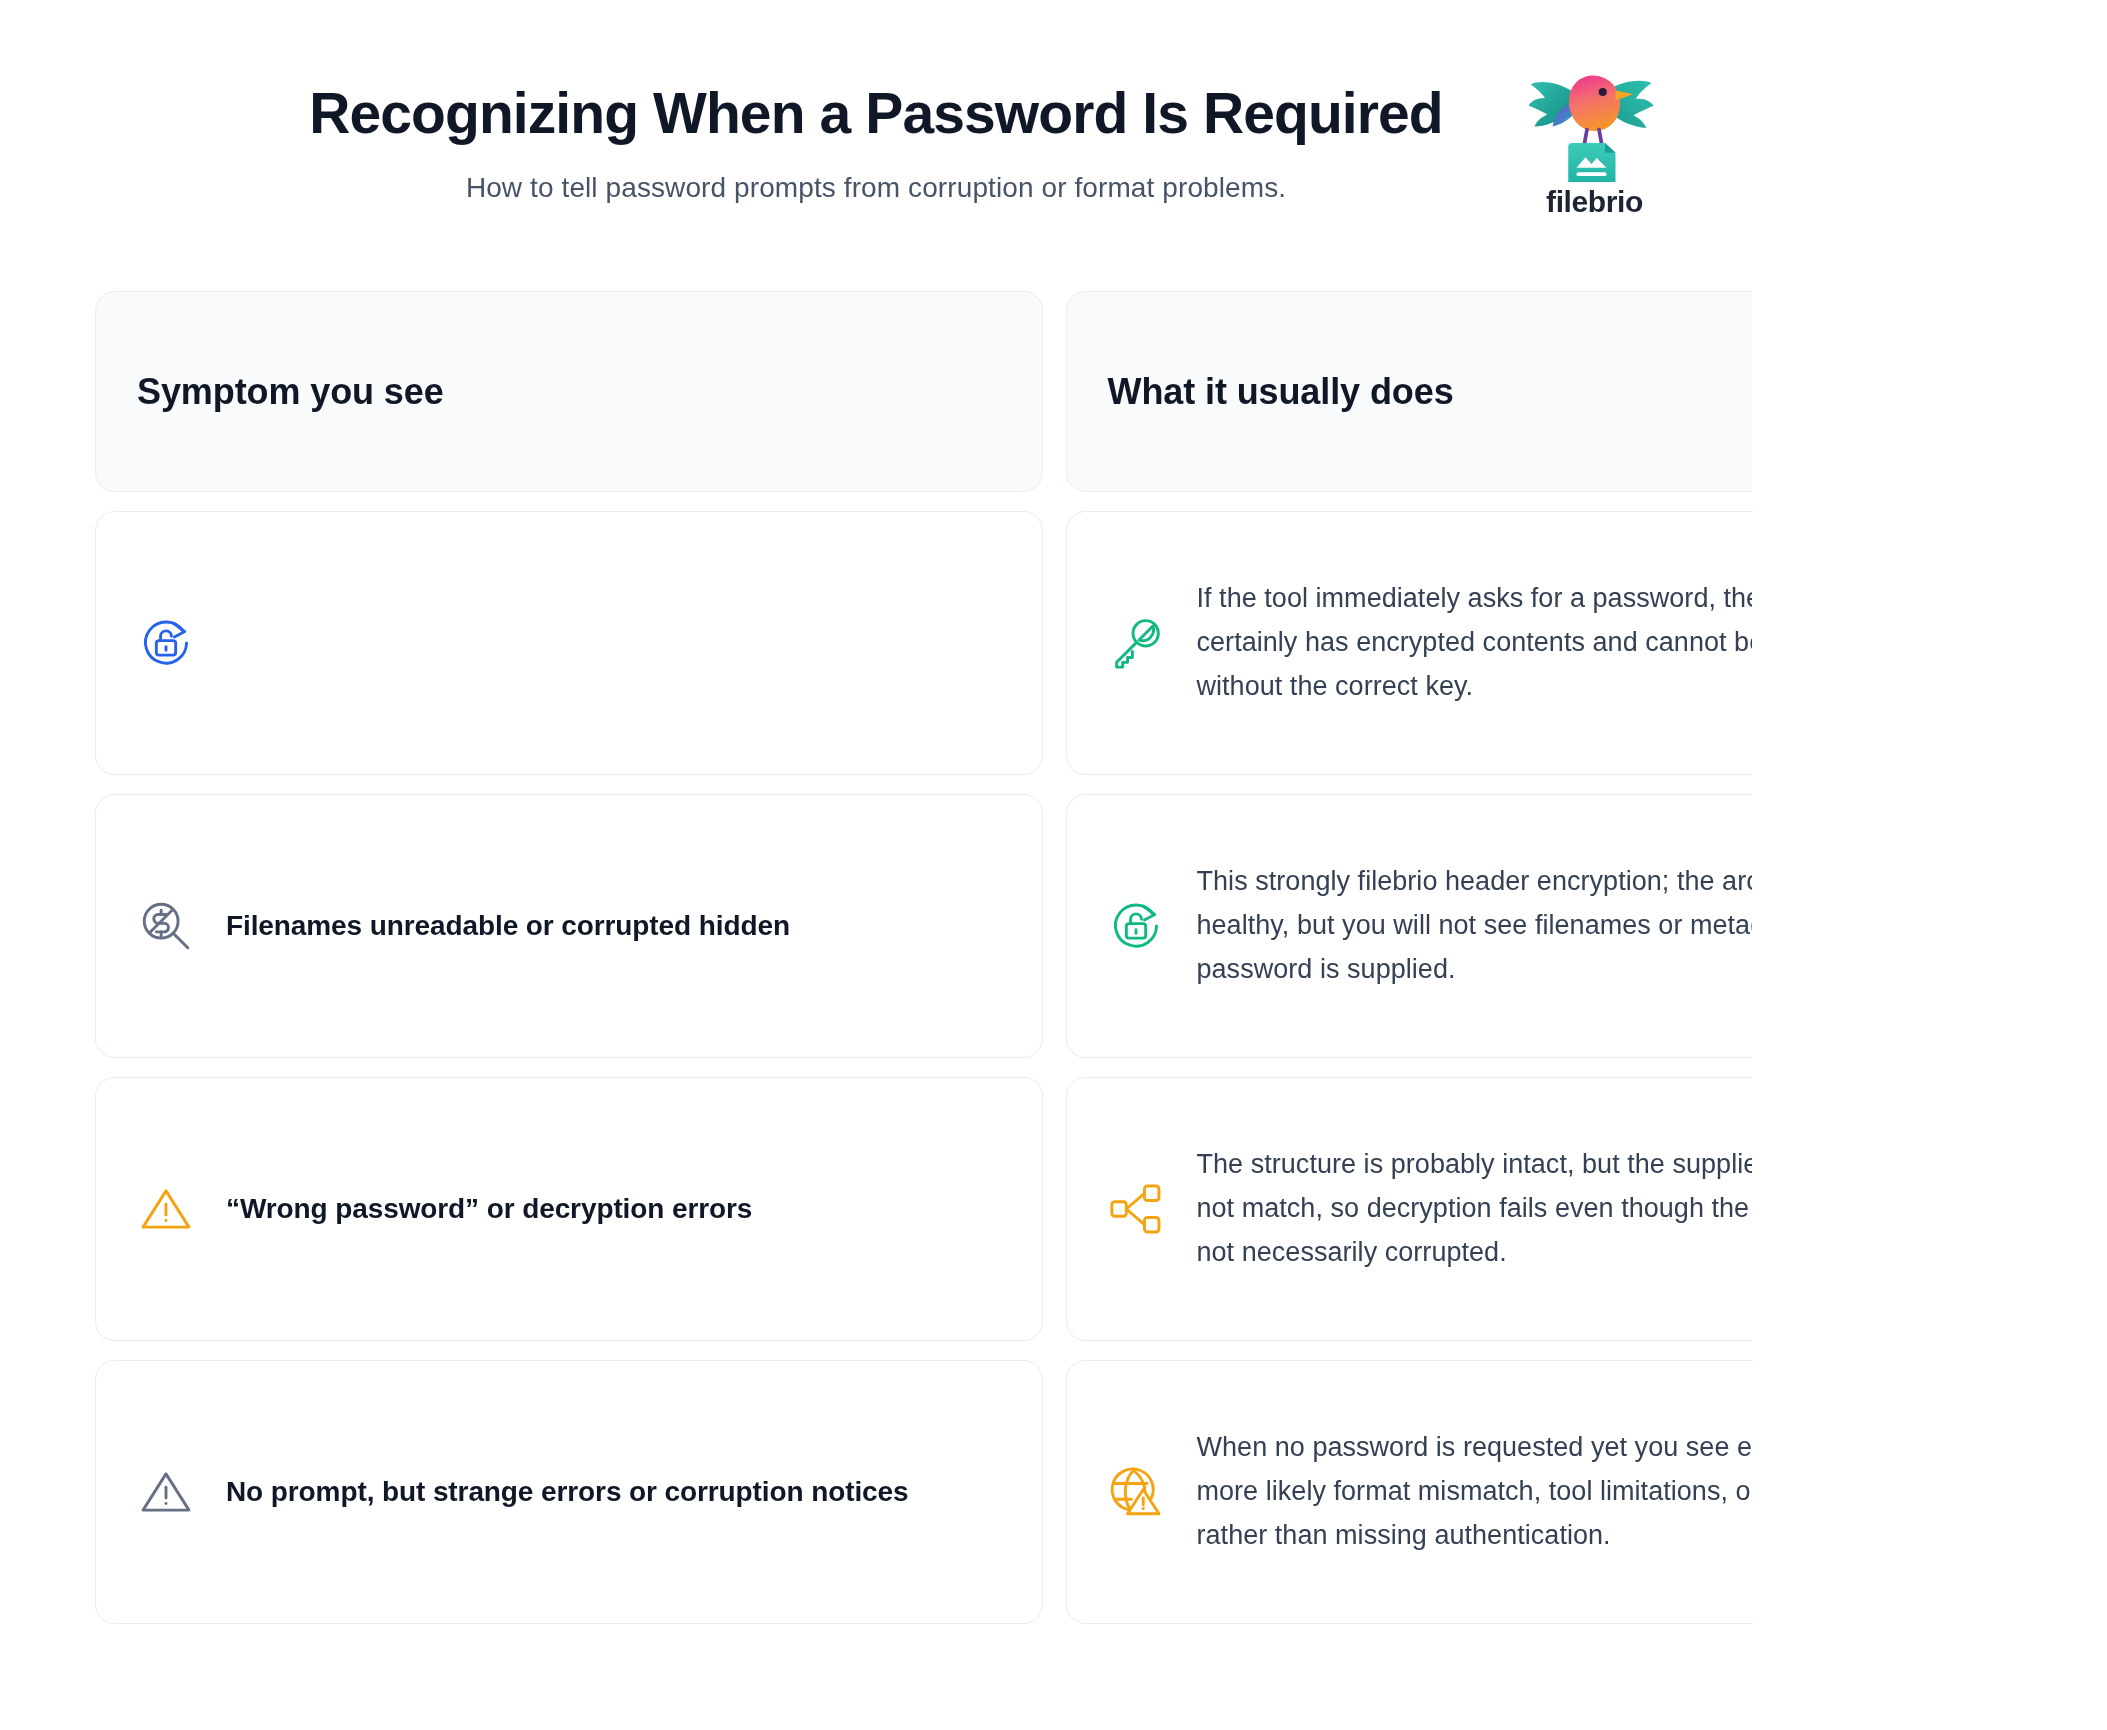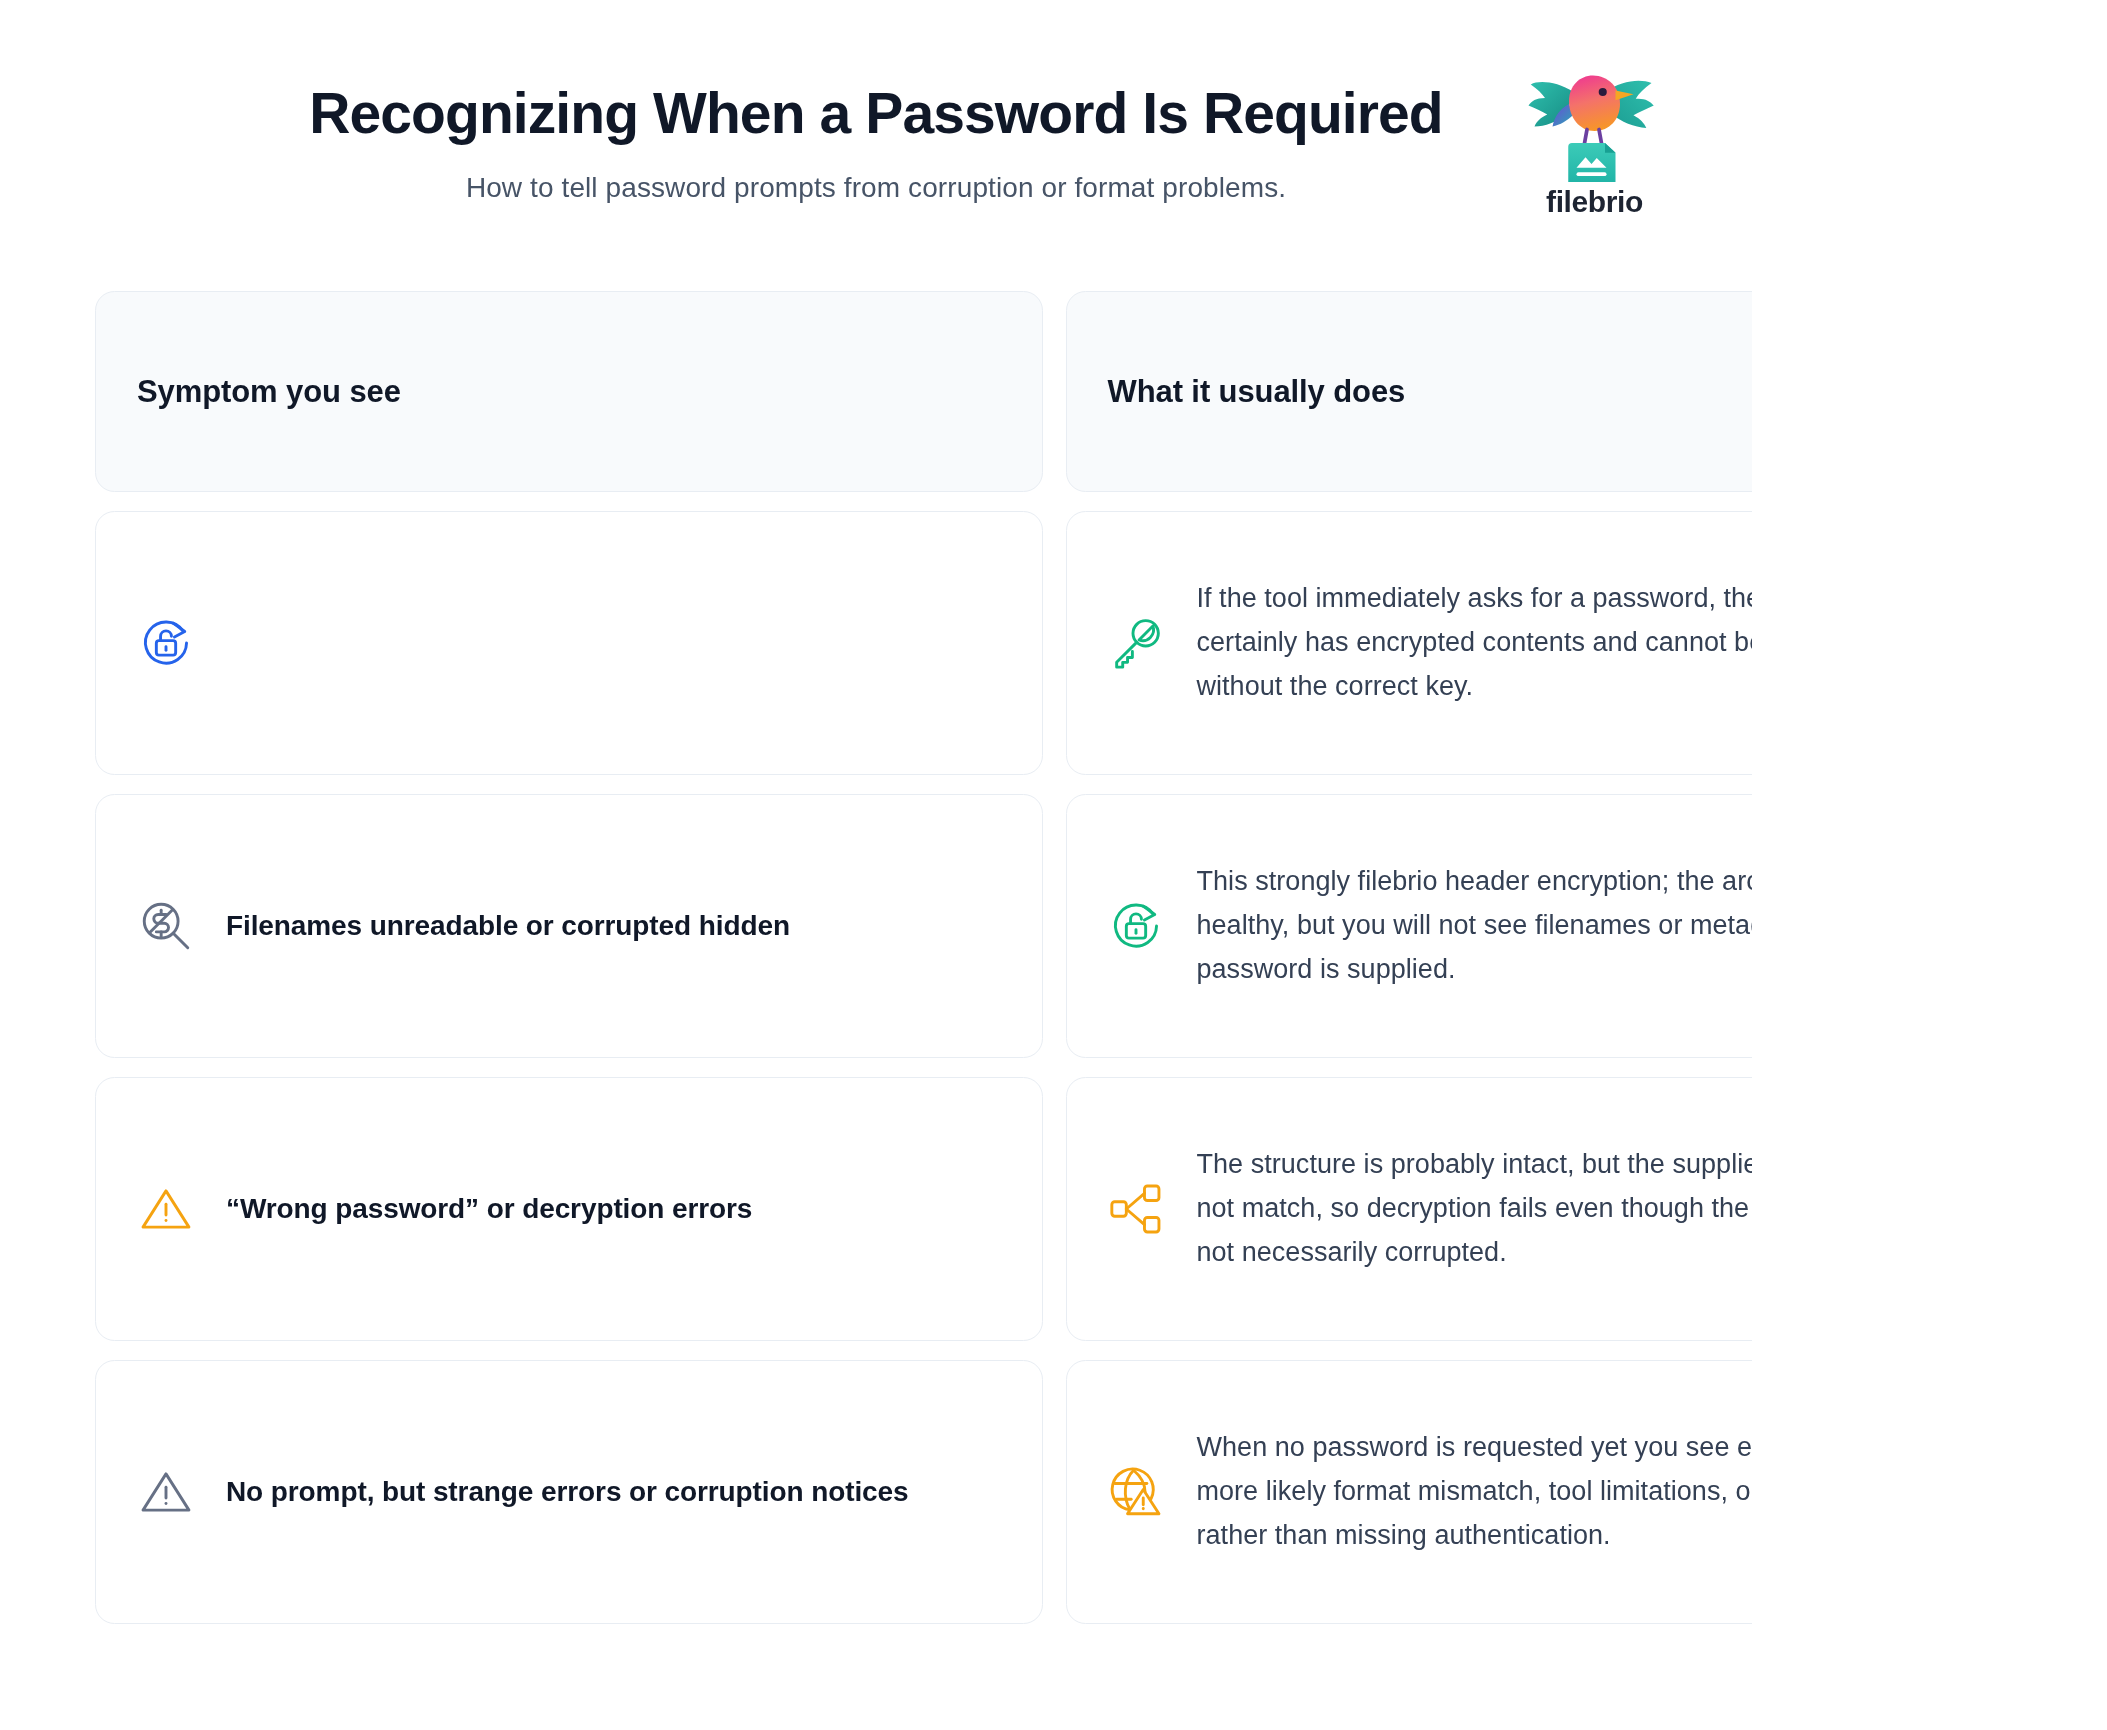--- a/index.html
+++ b/index.html
@@ -84,21 +84,21 @@
 
   .cell.head {
     background: #f8fafc;
     height: 201px;
     display: flex;
     align-items: center;
     padding: 0 41px;
   }
 
   .head-text {
-    font-size: 31px;
+    font-size: 36px;
     font-weight: 700;
     color: #101828;
     letter-spacing: -0.1px;
   }
 
   .cell.body {
     display: flex;
     align-items: center;
     gap: 30px;
     padding: 33px 43px 33px 39px;

